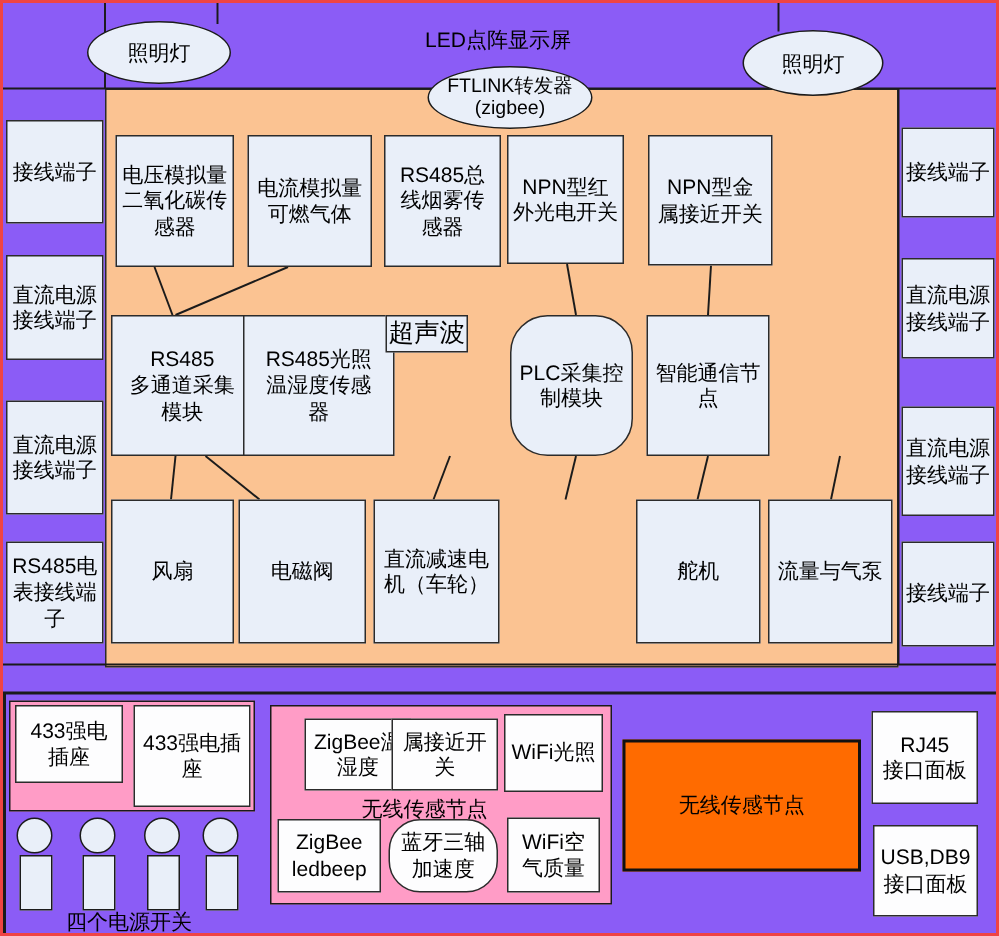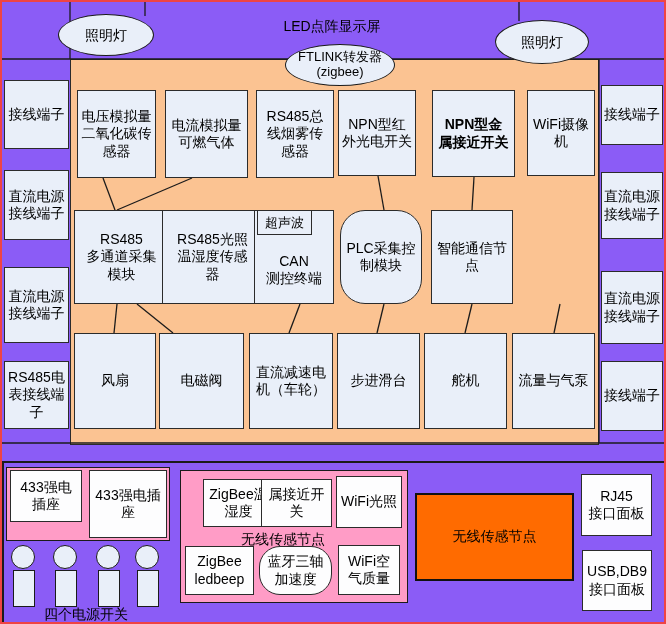--- a/index.html
+++ b/index.html
@@ -33,21 +33,21 @@
     position:absolute;box-sizing:border-box;background:#ff6b00;border:2px solid #111;
     display:flex;align-items:center;justify-content:center;font-size:14px;z-index:3;
   }
   .bottom-frame{position:absolute;left:0;top:459px;width:664px;height:163px;
     border:2px solid #1b1b1b;box-sizing:border-box;z-index:2;}
   .knob{position:absolute;box-sizing:border-box;width:24px;height:24px;border:1px solid #1b1b1b;
     border-radius:50%;background:#e9eff9;z-index:3;}
   .switchbody{position:absolute;box-sizing:border-box;width:22px;height:37px;border:1px solid #1b1b1b;
     background:#e9eff9;z-index:3;}
   .can-pad{padding-top:26px;}
-  .ultra{font-size:13px;z-index:4;}
+  .ultra{font-size:17px;z-index:4;}
   .ft{font-size:13px;}
 </style>
 </head>
 <body>
 
 <div id="canvas">
 
   <div class="orange-area"></div>
 
   <svg class="lines" width="666" height="624">
@@ -96,44 +96,39 @@
   <div class="node" style="left:75px;top:88px;width:79px;height:88px;">电压模拟量
 二氧化碳传
 感器</div>
   <div class="node" style="left:163px;top:88px;width:83px;height:88px;">电流模拟量
 可燃气体</div>
   <div class="node" style="left:254px;top:88px;width:78px;height:88px;">RS485总
 线烟雾传
 感器</div>
   <div class="node" style="left:336px;top:88px;width:78px;height:86px;">NPN型红
 外光电开关</div>
-  <div class="node" style="left:430px;top:88px;width:83px;height:87px;font-weight:bold;">NPN型金
+  <div class="node" style="left:430px;top:88px;width:83px;height:87px;">NPN型金
 属接近开关</div>
-  <div class="node" style="left:525px;top:88px;width:68px;height:86px;">WiFi摄像
-机</div>
 
   <div class="node" style="left:72px;top:208px;width:95px;height:94px;">RS485
 多通道采集
 模块</div>
   <div class="node" style="left:160px;top:208px;width:101px;height:94px;">RS485光照
 温湿度传感
 器</div>
-  <div class="node can-pad" style="left:252px;top:208px;width:80px;height:94px;">CAN
-测控终端</div>
   <div class="node ultra" style="left:255px;top:208px;width:55px;height:25px;">超声波</div>
   <div class="node" style="left:338px;top:208px;width:82px;height:94px;border-radius:25px;">PLC采集控
 制模块</div>
   <div class="node" style="left:429px;top:208px;width:82px;height:94px;">智能通信节
 点</div>
 
   <div class="node" style="left:72px;top:331px;width:82px;height:96px;">风扇</div>
   <div class="node" style="left:157px;top:331px;width:85px;height:96px;">电磁阀</div>
   <div class="node" style="left:247px;top:331px;width:84px;height:96px;">直流减速电
 机（车轮）</div>
-  <div class="node" style="left:335px;top:331px;width:83px;height:96px;">步进滑台</div>
   <div class="node" style="left:422px;top:331px;width:83px;height:96px;">舵机</div>
   <div class="node" style="left:510px;top:331px;width:83px;height:96px;">流量与气泵</div>
 
   <div class="bottom-frame"></div>
 
   <div class="pinkbox" style="left:4px;top:465px;width:164px;height:74px;"></div>
   <div class="node whitebox" style="left:8px;top:468px;width:72px;height:52px;">433强电
 插座</div>
   <div class="node whitebox" style="left:87px;top:468px;width:78px;height:68px;">433强电插
 座</div>

